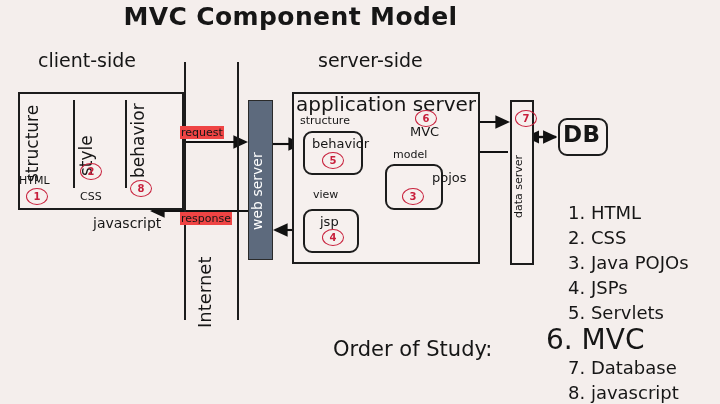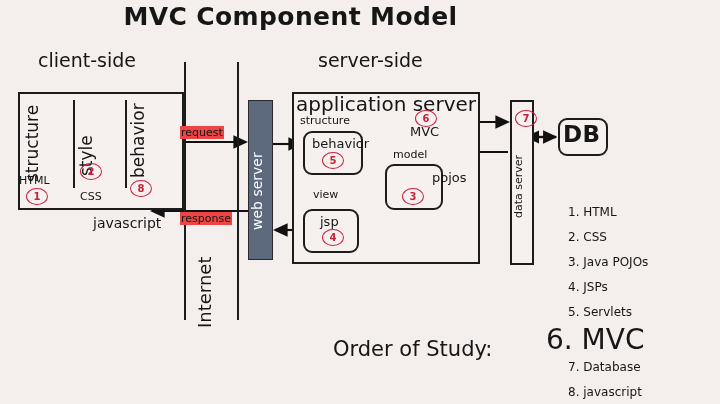--- a/index.html
+++ b/index.html
@@ -185,21 +185,21 @@
   #order-title{
     left:333px;top:337px;
     font-size:21px;
     white-space:nowrap;
     font-family:"DejaVu Sans", sans-serif;
   }
   #study-list{
     left:568px;top:200px;width:152px;
   }
   #study-list .li{
-    font-size:12px;
+    font-size:18px;
     line-height:25px;
     white-space:nowrap;
     font-family:"DejaVu Sans", sans-serif;
   }
   #study-list .li.big{
     font-size:28px;
     line-height:30px;
     margin-left:-22px;
   }
 

